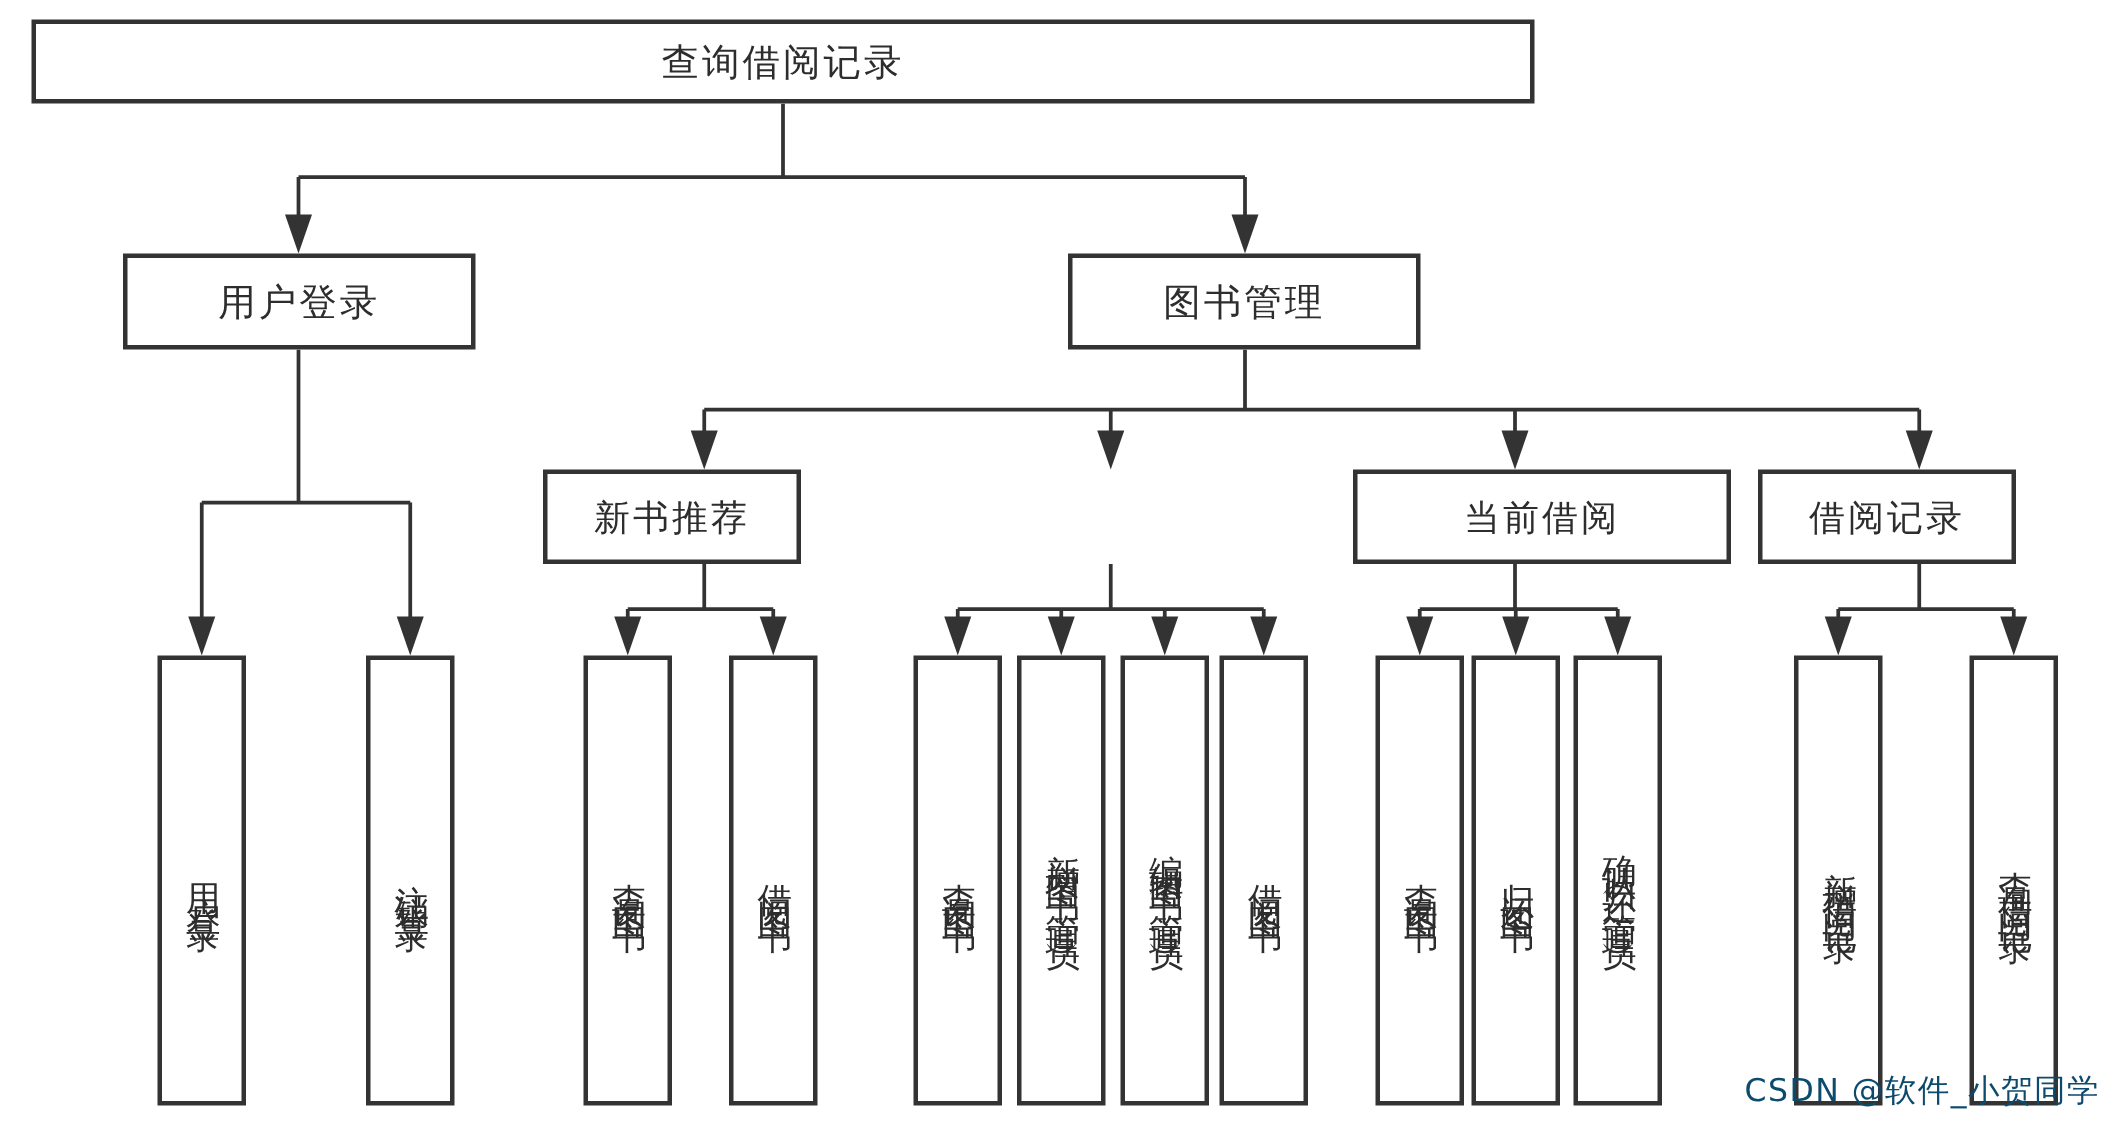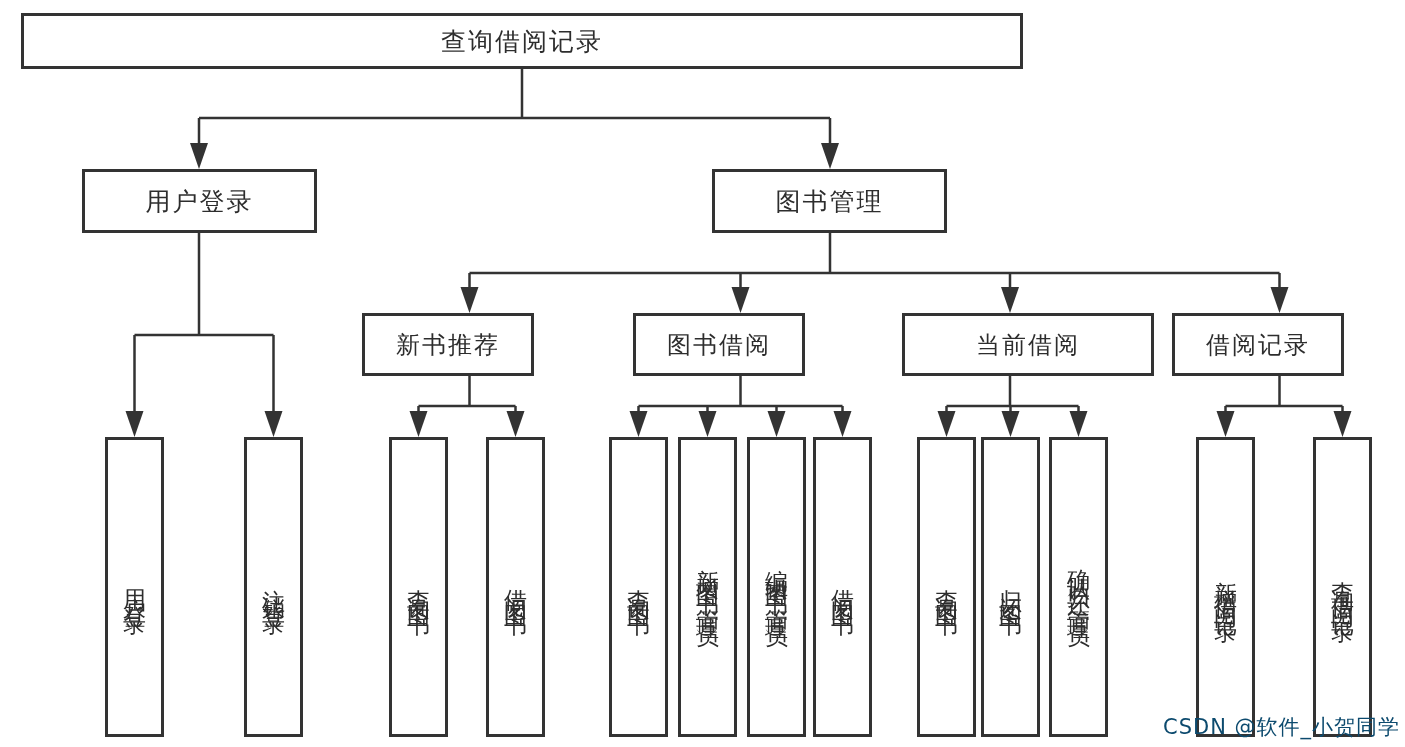--- a/index.html
+++ b/index.html
@@ -107,23 +107,20 @@
   <div class="node lvl2" style="left:82px;">
     <span>用户登录</span>
   </div>
   <div class="node lvl2" style="left:712px;">
     <span>图书管理</span>
   </div>
 
   <div class="node lvl3" style="left:362px;">
     <span>新书推荐</span>
   </div>
-  <div class="node lvl3" style="left:633px;">
-    <span>图书借阅</span>
-  </div>
   <div class="node lvl3" style="left:902px;width:252px;">
     <span>当前借阅</span>
   </div>
   <div class="node lvl3" style="left:1172px;">
     <span>借阅记录</span>
   </div>
 
   <div class="leaf" style="left:105px;">
     <span>用户登录</span>
   </div>

